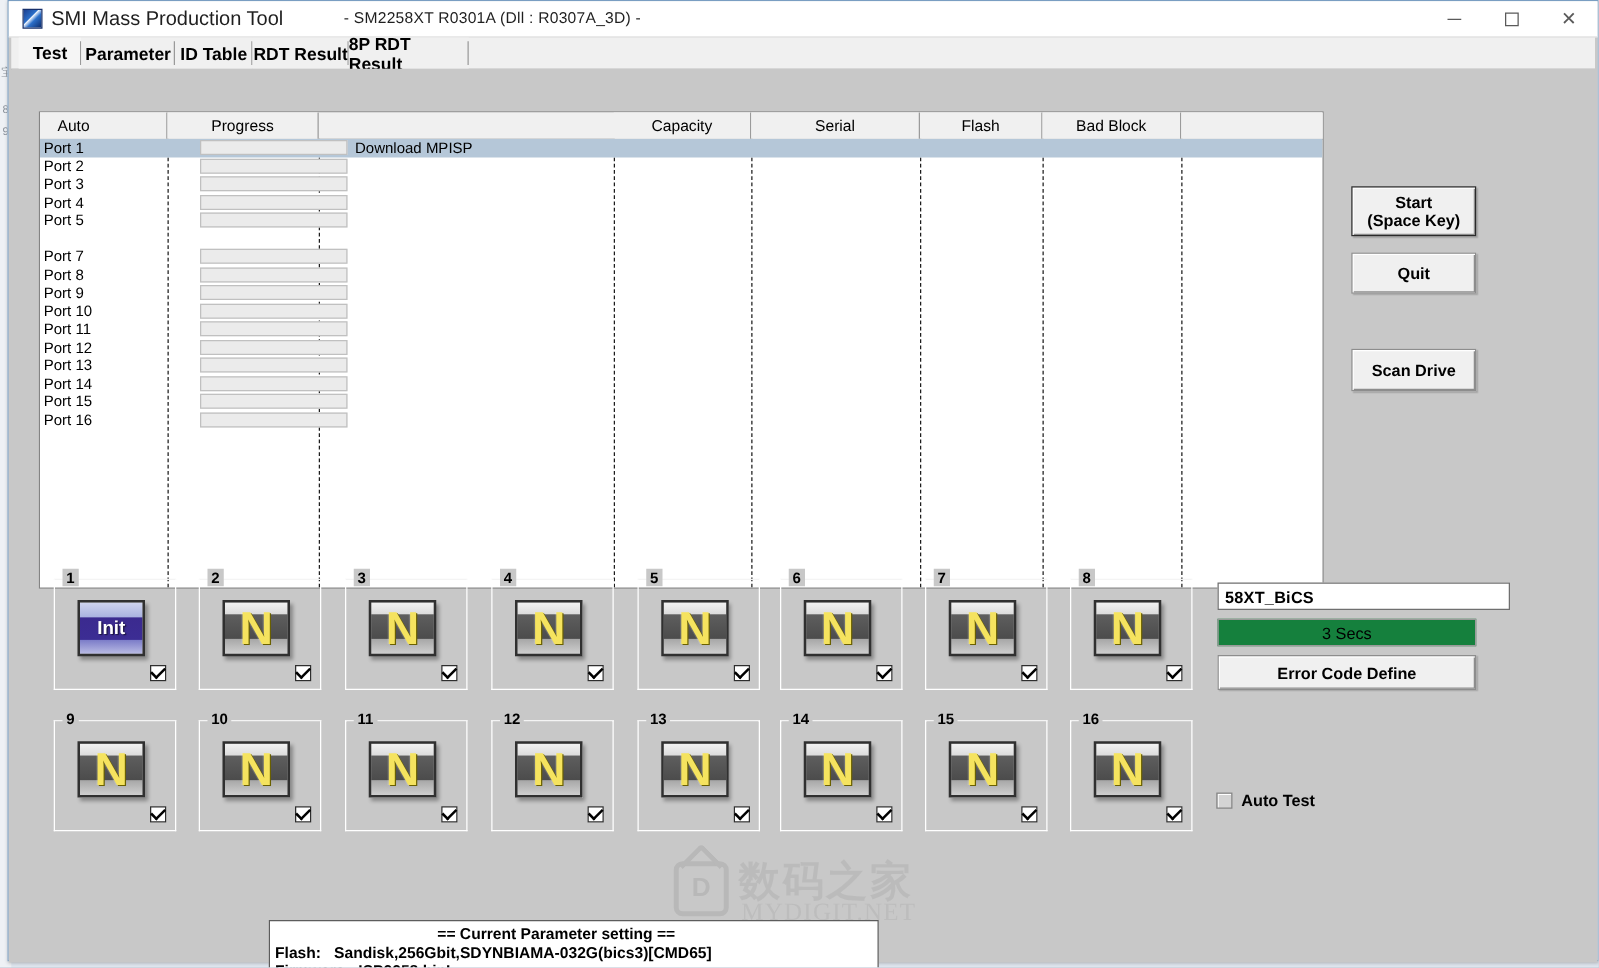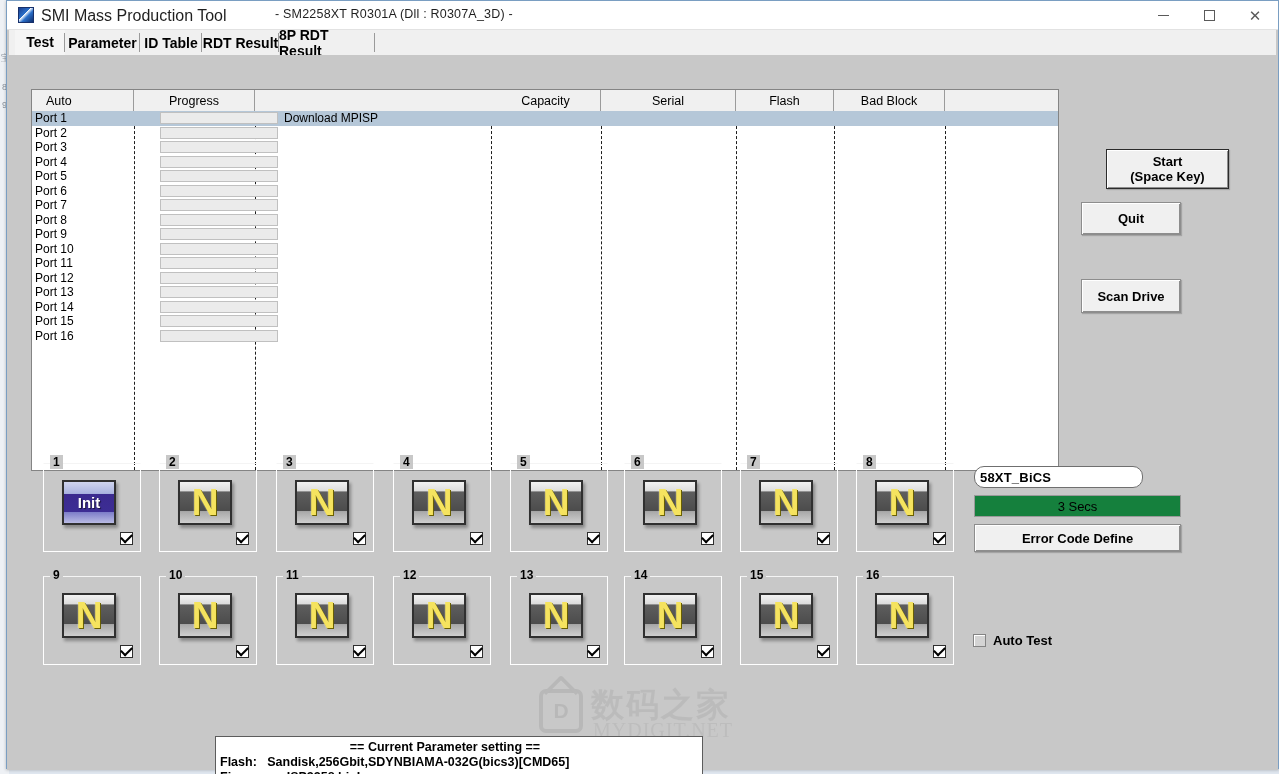--- a/index.html
+++ b/index.html
@@ -490,25 +490,20 @@
             <div class="row" style="top:43.5px;">
               <span class="item-cell">Port 4</span>
               <span class="pbar"><span class="fill" style="width: 0%; background: rgb(15, 123, 199);"></span></span>
               <span class="status-cell"></span>
             </div>
             <div class="row" style="top:58px;">
               <span class="item-cell">Port 5</span>
               <span class="pbar"><span class="fill" style="width: 0%; background: rgb(15, 123, 199);"></span></span>
               <span class="status-cell"></span>
             </div>
-            <div class="row" style="top:72.5px;">
-              <span class="item-cell">Port 6</span>
-              <span class="pbar"><span class="fill" style="width: 0%; background: rgb(15, 123, 199);"></span></span>
-              <span class="status-cell"></span>
-            </div>
             <div class="row" style="top:87px;">
               <span class="item-cell">Port 7</span>
               <span class="pbar"><span class="fill" style="width: 0%; background: rgb(15, 123, 199);"></span></span>
               <span class="status-cell"></span>
             </div>
             <div class="row" style="top:101.5px;">
               <span class="item-cell">Port 8</span>
               <span class="pbar"><span class="fill" style="width: 0%; background: rgb(15, 123, 199);"></span></span>
               <span class="status-cell"></span>
             </div>
@@ -548,21 +543,21 @@
               <span class="status-cell"></span>
             </div>
             <div class="row" style="top:217.5px;">
               <span class="item-cell">Port 16</span>
               <span class="pbar"><span class="fill" style="width: 0%; background: rgb(15, 123, 199);"></span></span>
               <span class="status-cell"></span>
             </div>
           </div>
         </div>
 
-        <div class="btn default" style="left:1072px;top:94px;width:123px;height:40px;margin-left:25px;">Start
+        <div class="btn default" style="left:1072px;top:94px;width:100px;height:40px;">Start
 (Space Key)</div>
         <div class="btn" style="left:1072px;top:147px;width:100px;height:33px;">Quit</div>
         <div class="btn" style="left:1072px;top:224px;width:100px;height:34px;">Scan Drive</div>
 
         <div class="devpanel" style="left:34px;top:408px;">
           <span class="num">1</span>
           <div class="devicon init">
             <span class="glyph">Init</span>
           </div>
           <div class="devchk">
@@ -699,21 +694,21 @@
         <div class="devpanel" style="left:847px;top:521px;">
           <span class="num">16</span>
           <div class="devicon">
             <span class="glyph">N</span>
           </div>
           <div class="devchk">
               <span class="tick"></span>
             </div>
         </div>
 
-        <div class="combo" style="left:965px;top:411px;width:169px;height:22px;border-radius:10px;">58XT_BiCS</div>
+        <div class="combo" style="left:965px;top:411px;width:234px;height:22px;">58XT_BiCS</div>
         <div class="flatpanel" style="left:965px;top:440px;width:207px;height:22px;">3 Secs</div>
         <div class="btn" style="left:965px;top:469px;width:207px;height:28px;">Error Code Define</div>
 
         <div class="chkrow" style="left:964px;top:578px;">
           <span class="chkbox"></span>
           <span class="chklabel">Auto Test</span>
         </div>
 
         <div class="watermark">
           <div class="wm-house">D</div>

